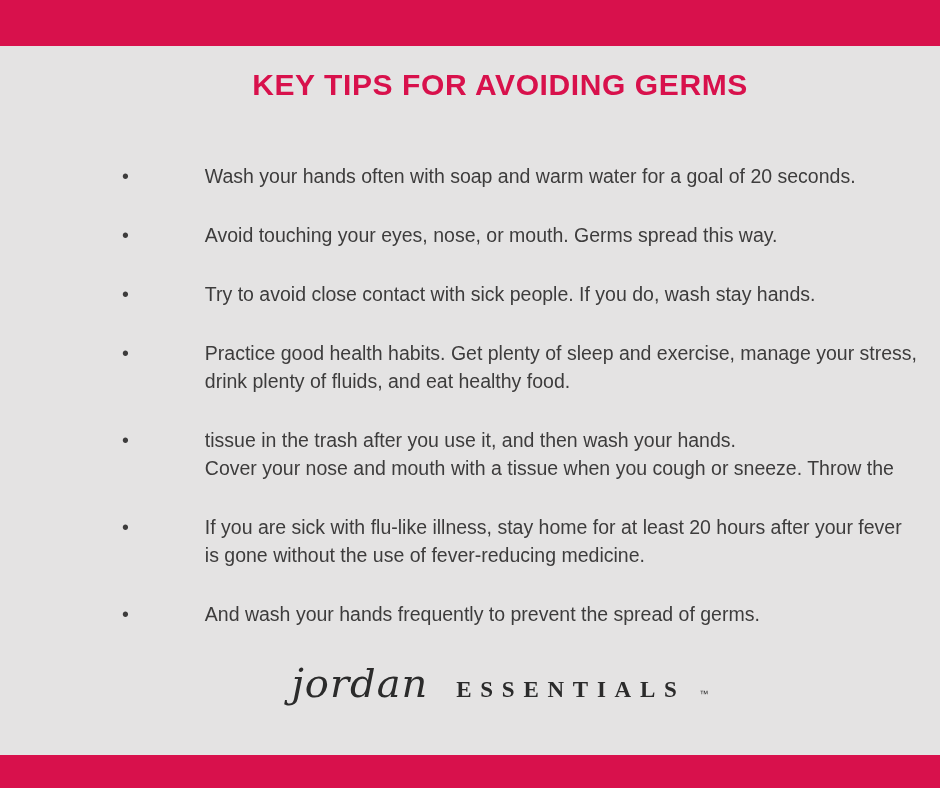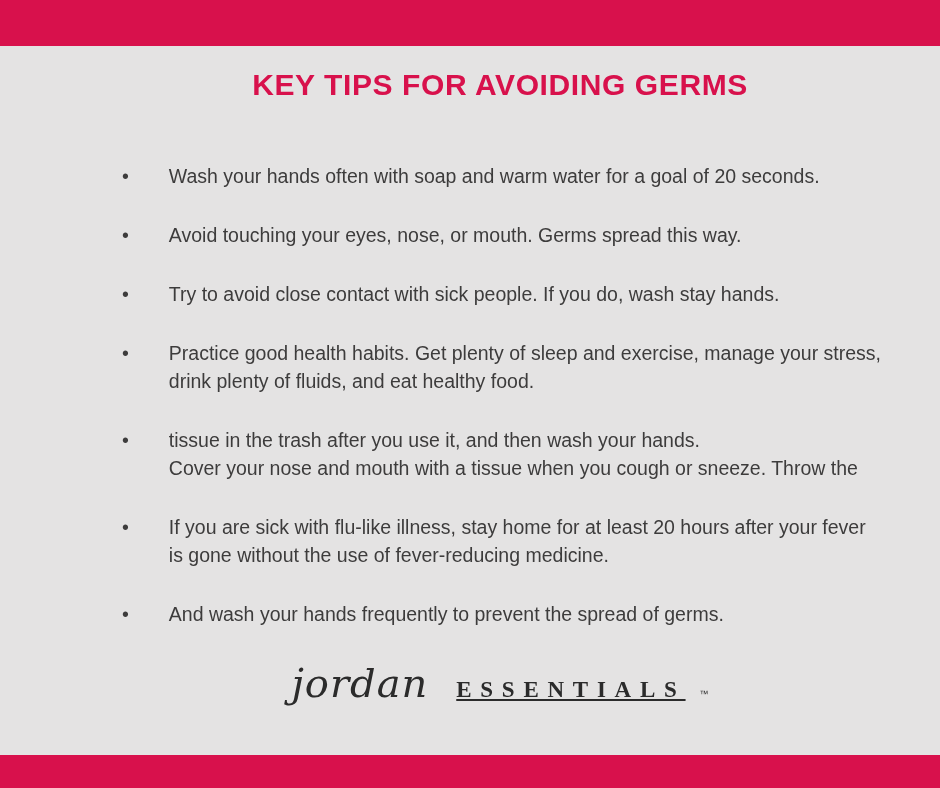--- a/index.html
+++ b/index.html
@@ -48,21 +48,21 @@
     margin-bottom: 31px;
     color: #3d3c3c;
     font-size: 19.5px;
     line-height: 28px;
   }
   .bullet {
     flex: 0 0 18px;
     color: #3d3c3c;
   }
   .tip-lines { min-width: 0; }
-  .tip-line { display: block; white-space: nowrap; }
+  .tip-line { display: block; white-space: nowrap; margin-left: 36px; }
 
   .logo {
     margin-top: 4px;
     display: flex;
     justify-content: center;
     align-items: baseline;
     color: #2b2b2b;
   }
   .logo-script {
     font-family: "DejaVu Serif", serif;
@@ -70,21 +70,20 @@
     font-size: 40px;
     line-height: 48px;
     letter-spacing: 1px;
     margin-right: 8px;
   }
   .logo-caps {
     font-family: "Liberation Serif", "DejaVu Serif", serif;
     font-weight: 700;
     font-size: 23px;
     letter-spacing: 0.38em;
-    text-decoration: underline;
   }
   .logo-tm {
     font-size: 9px;
     margin-left: -6px;
   }
 </style>
 </head>
 <body>
 
 <div class="canvas">

